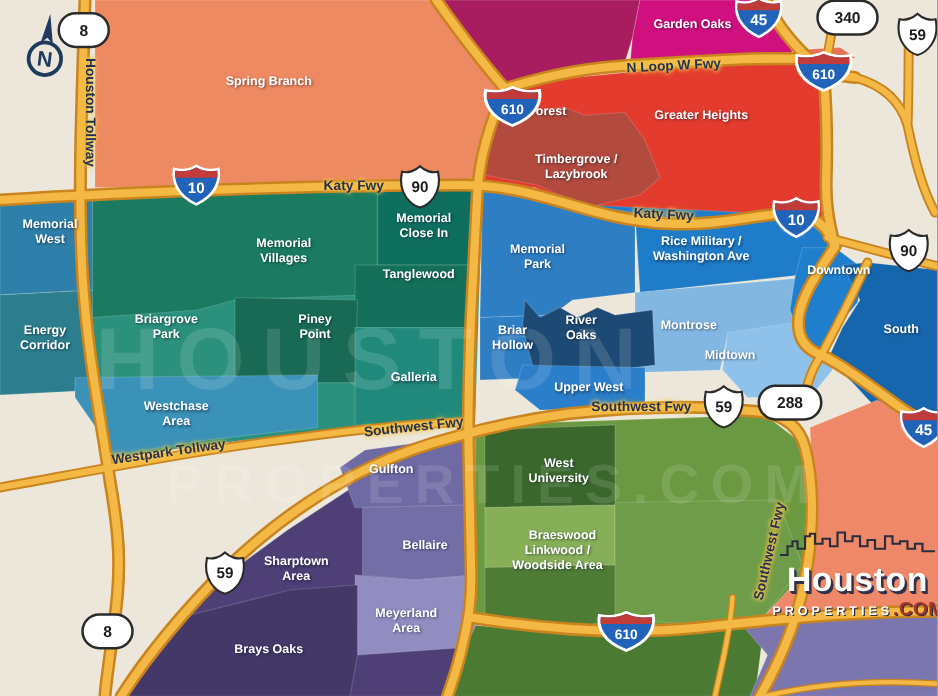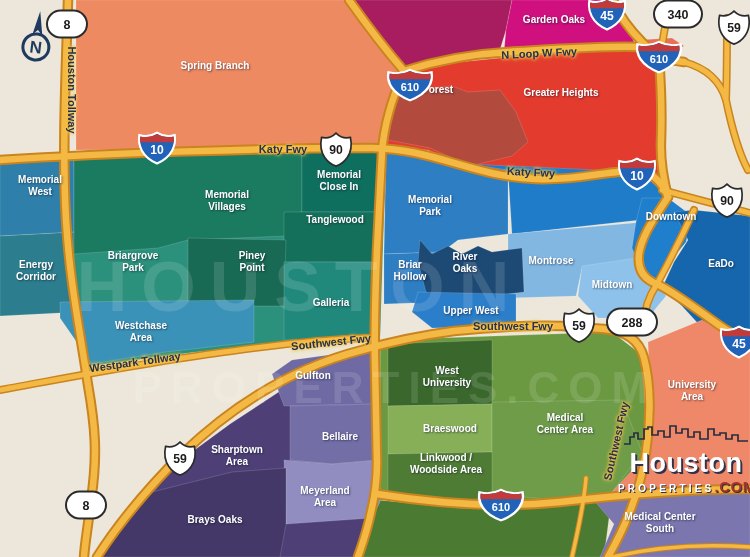--- a/index.html
+++ b/index.html
@@ -138,64 +138,63 @@
     </g>
   </svg>
 
   <div class="wm" style="left:300px;top:287px">HOUSTON</div>
   <div class="wm wm2" style="left:395px;top:388px">PROPERTIES.COM</div>
 
   <div class="rlabel" style="left:215px;top:66px">Spring Branch</div>
   <div class="rlabel" style="left:427px;top:90px">Oak Forest</div>
   <div class="rlabel" style="left:554px;top:20px">Garden Oaks</div>
   <div class="rlabel" style="left:561px;top:93px">Greater Heights</div>
+  <div class="rlabel" style="left:461px;top:134px">Timbergrove /
+Lazybrook</div>
   <div class="rlabel" style="left:40px;top:186px">Memorial
 West</div>
   <div class="rlabel" style="left:36px;top:271px">Energy
 Corridor</div>
   <div class="rlabel" style="left:227px;top:201px">Memorial
 Villages</div>
   <div class="rlabel" style="left:339px;top:181px">Memorial
 Close In</div>
   <div class="rlabel" style="left:335px;top:220px">Tanglewood</div>
   <div class="rlabel" style="left:252px;top:262px">Piney
 Point</div>
   <div class="rlabel" style="left:133px;top:262px">Briargrove
 Park</div>
   <div class="rlabel" style="left:331px;top:303px">Galleria</div>
   <div class="rlabel" style="left:141px;top:332px">Westchase
 Area</div>
   <div class="rlabel" style="left:430px;top:206px">Memorial
 Park</div>
+  <div class="rlabel" style="left:561px;top:200px">Rice Military  /
+Washington Ave</div>
   <div class="rlabel" style="left:410px;top:271px">Briar
 Hollow</div>
   <div class="rlabel" style="left:465px;top:263px">River
 Oaks</div>
   <div class="rlabel" style="left:551px;top:261px">Montrose</div>
-  <div class="rlabel" style="left:612px;top:285px">Midtown</div>
+  <div class="rlabel" style="left:584px;top:285px">Midtown</div>
   <div class="rlabel" style="left:471px;top:311px">Upper West</div>
   <div class="rlabel" style="left:671px;top:217px">Downtown</div>
-  <div class="rlabel" style="left:721px;top:264px">EaDo</div>
-  <div class="rlabel" style="left:692px;top:391px">University Area</div>
+  <div class="rlabel" style="left:721px;top:264px">South</div>
   <div class="rlabel" style="left:447px;top:377px">West
 University</div>
   <div class="rlabel" style="left:450px;top:429px">Braeswood</div>
-  <div class="rlabel" style="left:565px;top:424px">Medical
-Center Area</div>
-  <div class="rlabel" style="left:446px;top:464px">Linkwood /
+  <div class="rlabel" style="left:446px;top:447px">Linkwood /
 Woodside Area</div>
   <div class="rlabel" style="left:313px;top:376px">Gulfton</div>
   <div class="rlabel" style="left:340px;top:437px">Bellaire</div>
   <div class="rlabel" style="left:325px;top:497px">Meyerland
 Area</div>
   <div class="rlabel" style="left:237px;top:456px">Sharptown
 Area</div>
   <div class="rlabel" style="left:215px;top:520px">Brays Oaks</div>
-  <div class="rlabel" style="left:660px;top:523px">Medical Center
-South</div>
 
   <div class="road-label" style="left:72px;top:90px;transform:translate(-50%,-50%) rotate(90deg)">Houston Tollway</div>
   <div class="road-label" style="left:283px;top:149px">Katy Fwy</div>
   <div class="road-label" style="left:531px;top:172px;transform:translate(-50%,-50%) rotate(3deg)">Katy Fwy</div>
   <div class="road-label" style="left:539px;top:53px;transform:translate(-50%,-50%) rotate(-3deg)">N Loop W Fwy</div>
   <div class="road-label" style="left:513px;top:326px">Southwest Fwy</div>
   <div class="road-label" style="left:331px;top:342px;transform:translate(-50%,-50%) rotate(-6deg)">Southwest Fwy</div>
   <div class="road-label" style="left:135px;top:362px;transform:translate(-50%,-50%) rotate(-8deg)">Westpark Tollway</div>
   <div class="road-label" style="left:616px;top:441px;transform:translate(-50%,-50%) rotate(-77deg)">Southwest Fwy</div>
 

